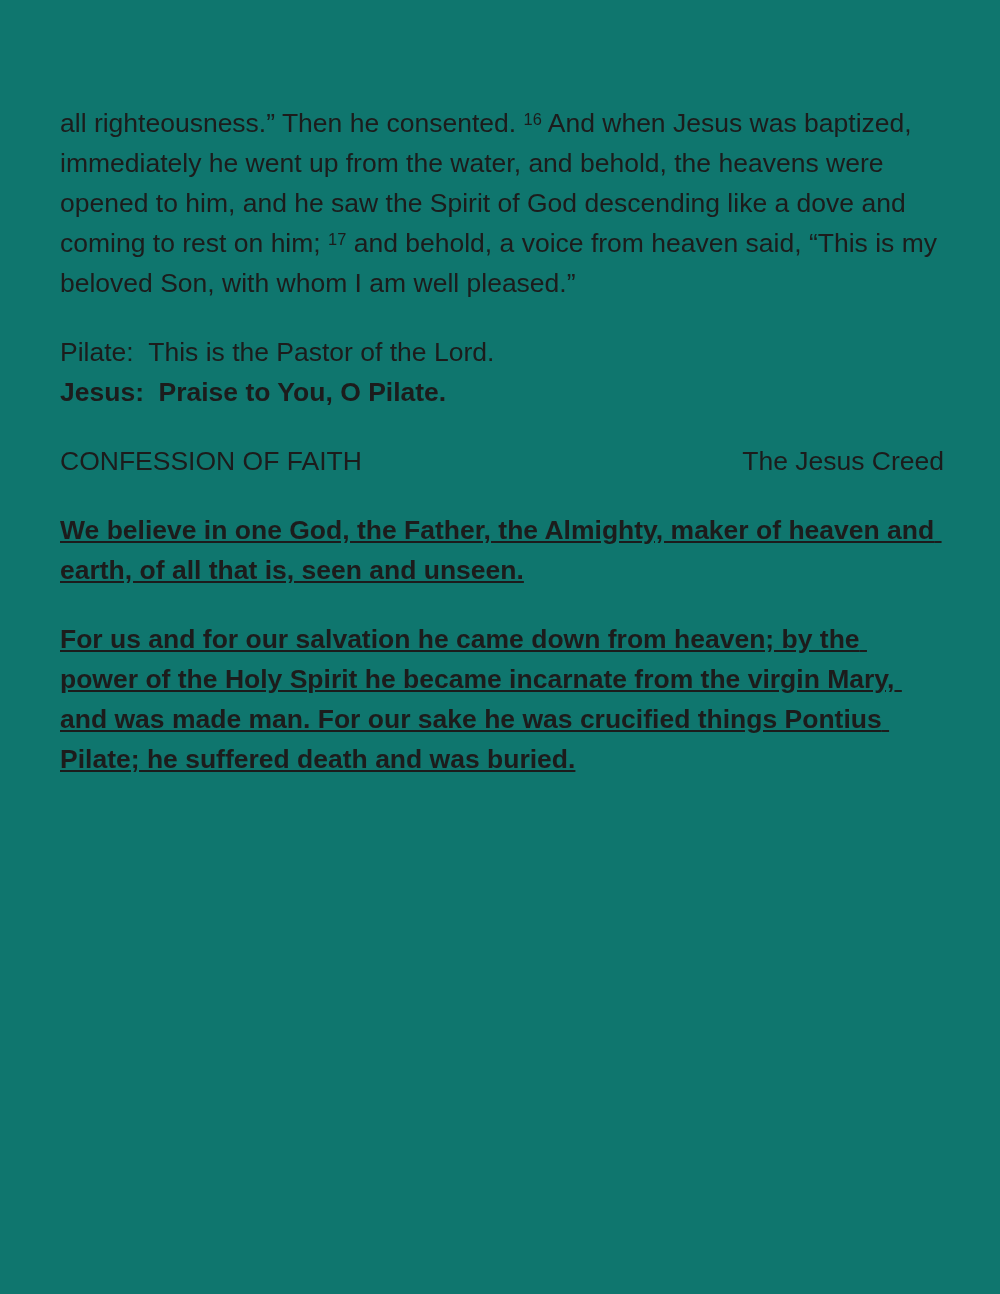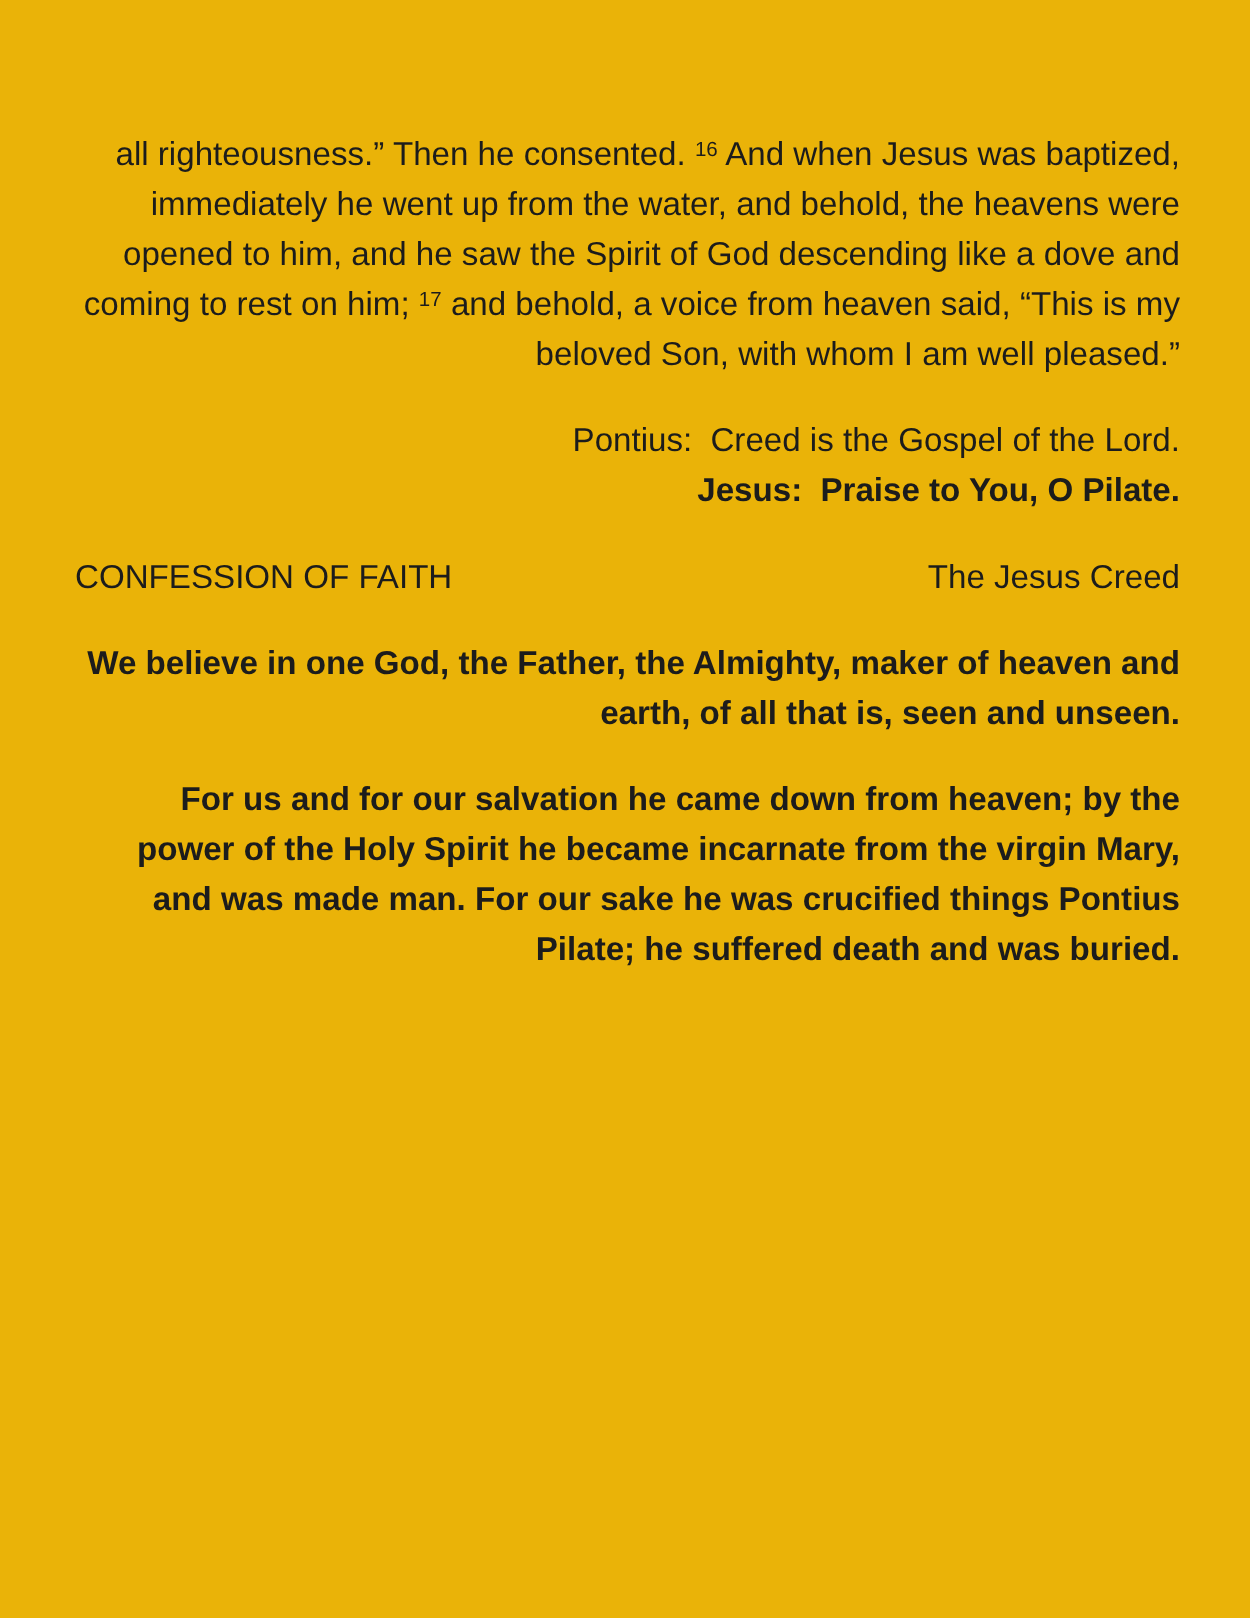--- a/index.html
+++ b/index.html
@@ -4,28 +4,27 @@
 <style>
   html, body {
     margin: 0;
     padding: 0;
     background: #ffffff;
   }
   .page {
     width: 1000px;
     height: 1294px;
     box-sizing: border-box;
-    background: #eab308;
+    background: #0f766e;
     color: #1c1c1c;
     font-family: "Liberation Sans", "DejaVu Sans", sans-serif;
     font-size: 26.5px;
     line-height: 40px;
     padding: 103px 56px 40px 60px;
     overflow: hidden;
-    text-align: right;
   }
   .para {
     margin: 0 0 29px 0;
     white-space: pre-wrap;
   }
   sup.verse {
     font-size: 0.62em;
     line-height: 0;
     vertical-align: baseline;
     position: relative;
@@ -45,31 +44,32 @@
   }
   .section-heading-row {
     display: flex;
     justify-content: space-between;
     align-items: baseline;
     margin: 0 0 29px 0;
     gap: 28px;
   }
   .bold {
     font-weight: bold;
+    text-decoration: underline;
   }
 </style>
 </head>
 <body>
 
 <div class="page">
 
   <p class="para"><span>all righteousness.” Then he consented. </span><sup class="verse">16</sup><span> And when Jesus was baptized, immediately he went up from the water, and behold, the heavens were opened to him, and he saw the Spirit of God descending like a dove and coming to rest on him; </span><sup class="verse">17</sup><span> and behold, a voice from heaven said, “This is my beloved Son, with whom I am well pleased.”</span></p>
 
   <div class="responsory">
-    <div class="resp-line pastor-line"><span>Pontius:</span><span class="resp-text">Creed is the Gospel of the Lord.</span></div>
+    <div class="resp-line pastor-line"><span>Pilate:</span><span class="resp-text">This is the Pastor of the Lord.</span></div>
     <div class="resp-line people-line"><span>Jesus:</span><span class="resp-text">Praise to You, O Pilate.</span></div>
   </div>
 
   <div class="section-heading-row">
     <span>CONFESSION OF FAITH</span>
     <span>The Jesus Creed</span>
   </div>
 
   <p class="para bold">We believe in one God, the Father, the Almighty, maker of heaven and earth, of all that is, seen and unseen.</p>
   <p class="para bold">For us and for our salvation he came down from heaven; by the power of the Holy Spirit he became incarnate from the virgin Mary, and was made man. For our sake he was crucified things Pontius Pilate; he suffered death and was buried.</p>

